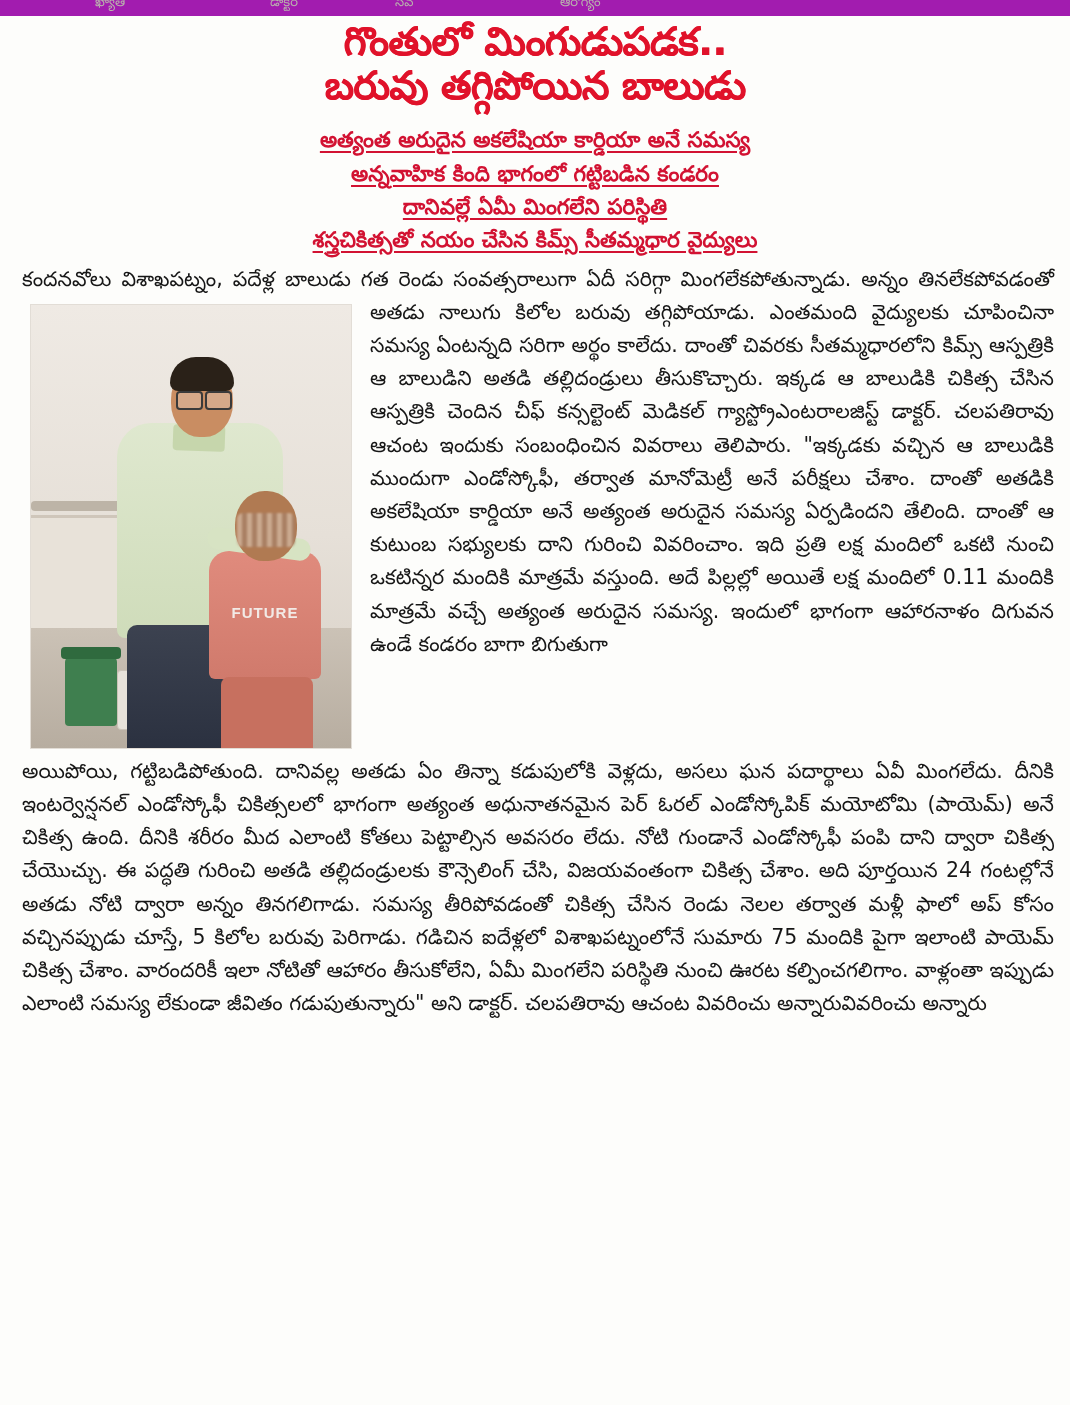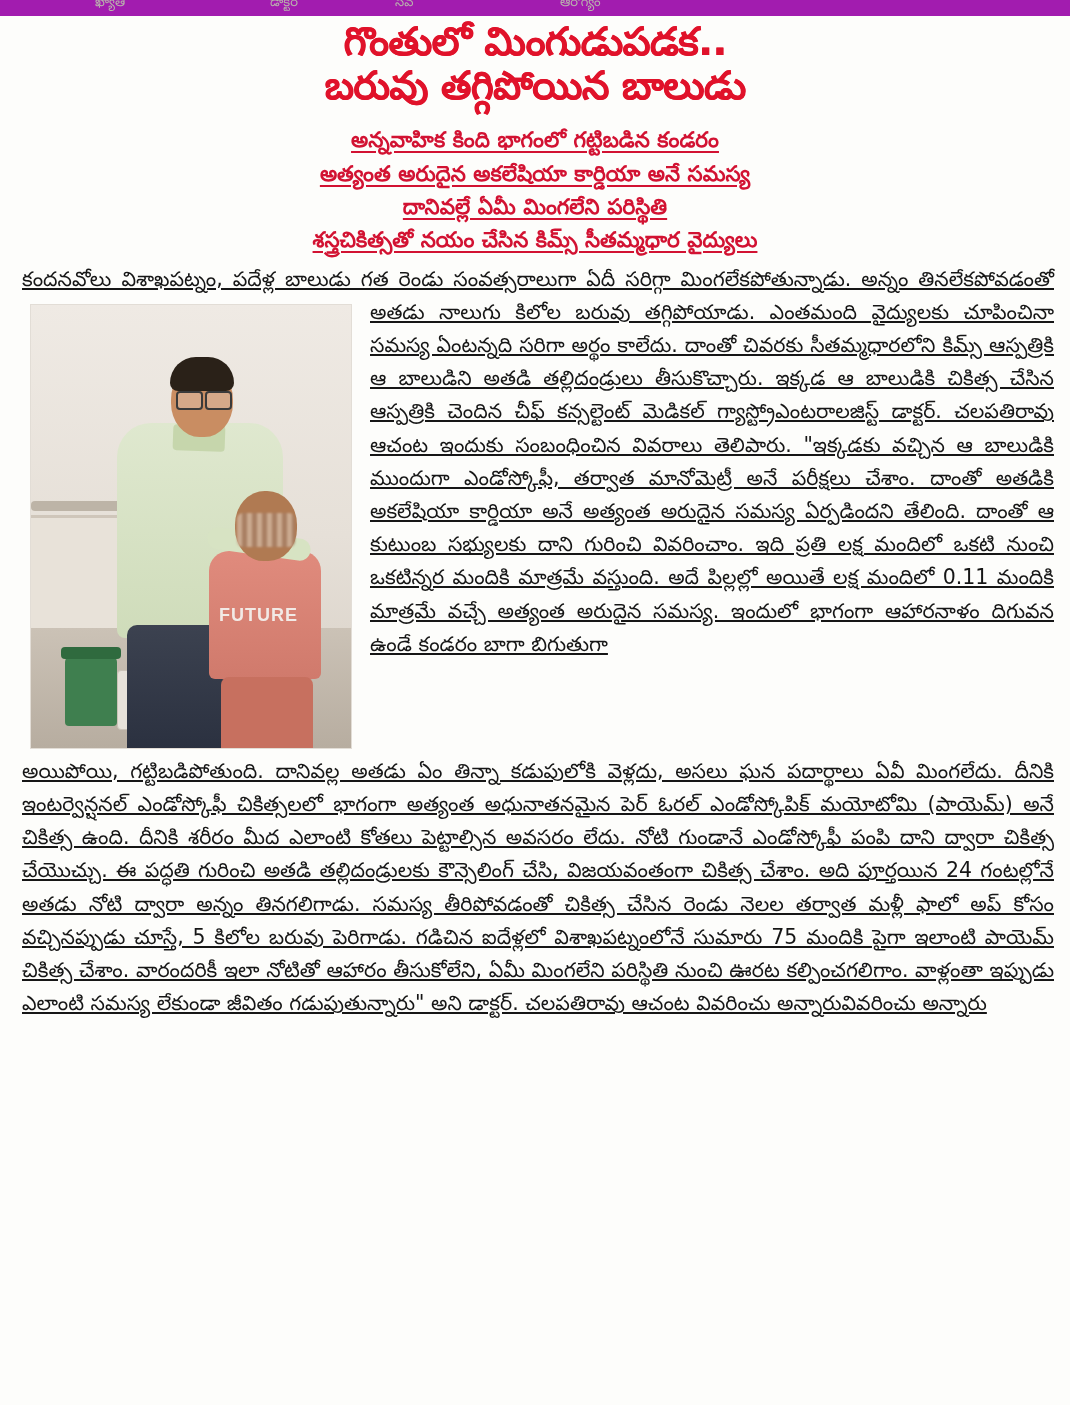--- a/index.html
+++ b/index.html
@@ -73,21 +73,20 @@
 
   .body-area {
     position: relative;
     margin: 0 16px 0 22px;
     font-family: "DejaVu Sans", sans-serif;
     font-size: 20.5px;
     line-height: 1.62;
     color: #161616;
     text-align: justify;
     text-justify: inter-word;
-    text-decoration: underline;
   }
   .figure {
     float: left;
     width: 320px;
     height: 443px;
     margin: 8px 18px 6px 8px;
     shape-margin: 8px;
     position: relative;
     background: linear-gradient(180deg,#e9e4de 0%,#ddd6ce 45%,#cfc7bd 100%);
     overflow: hidden;
@@ -159,22 +158,22 @@
     position: absolute; left: 204px; top: 186px; width: 62px; height: 70px;
     background: #b07a52; border-radius: 48% 48% 46% 46%;
   }
   .boy-blur {
     position: absolute; left: 206px; top: 208px; width: 58px; height: 34px;
     background: repeating-linear-gradient(90deg,#caa98f 0 5px,#a98063 5px 10px);
     filter: blur(1px);
     border-radius: 6px;
   }
   .boy-shirt-text {
-    position: absolute; left: 188px; top: 296px; width: 76px;
-    text-align: center; color: #f2eae6; font-size: 18px; font-weight: bold;
+    position: absolute; left: 196px; top: 296px; width: 76px;
+    text-align: center; color: #f2eae6; font-size: 15px; font-weight: bold;
     letter-spacing: 1px; font-family: "Liberation Sans", sans-serif;
   }
   .boy-legs {
     position: absolute; left: 190px; top: 372px; width: 92px; height: 72px;
     background: #c7705f; border-radius: 8px 8px 0 0;
   }
   .man-arm {
     position: absolute; left: 176px; top: 228px; width: 104px; height: 22px;
     background: #d7e3c3; border-radius: 12px; transform: rotate(8deg);
   }
@@ -195,22 +194,22 @@
     <span class="ghost g3">సేవ</span>
     <span class="ghost g4">ఆరోగ్యం</span>
   </div>
 
   <h1 class="headline">
     <span>గొంతులో మింగుడుపడక..</span>
     <span class="l2">బరువు తగ్గిపోయిన బాలుడు</span>
   </h1>
 
   <div class="subheads">
+    <p class="subhead">అత్యంత అరుదైన అకలేషియా కార్డియా అనే సమస్య</p>
     <p class="subhead">అన్నవాహిక కింది భాగంలో గట్టిబడిన కండరం</p>
-    <p class="subhead">అత్యంత అరుదైన అకలేషియా కార్డియా అనే సమస్య</p>
     <p class="subhead">దానివల్లే ఏమీ మింగలేని పరిస్థితి</p>
     <p class="subhead">శస్త్రచికిత్సతో నయం చేసిన కిమ్స్ సీతమ్మధార వైద్యులు</p>
   </div>
 
   <div class="body-area">
 
     <span>కందనవోలు విశాఖపట్నం, పదేళ్ల బాలుడు గత రెండు సంవత్సరాలుగా ఏదీ సరిగ్గా మింగలేకపోతున్నాడు. అన్నం తినలేకపోవడంతో అతడు నాలుగు కిలోల బరువు తగ్గిపోయాడు. ఎంతమంది వైద్యులకు చూపించినా</span>
 
     <div class="figure">
       <div class="fig-wall"></div>

